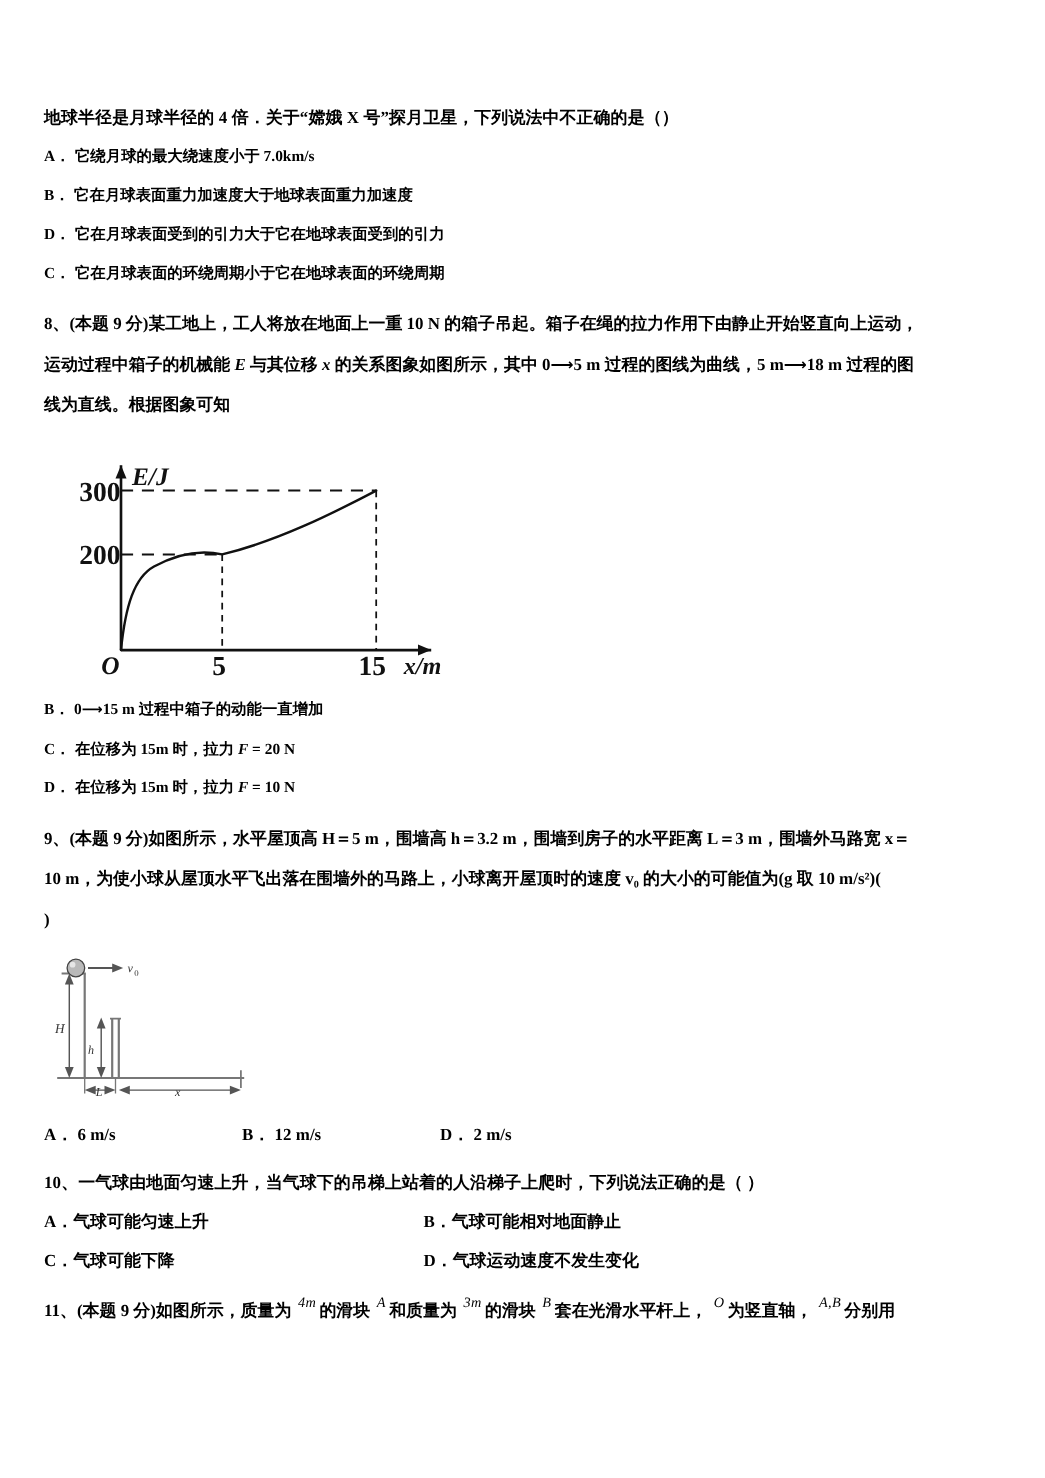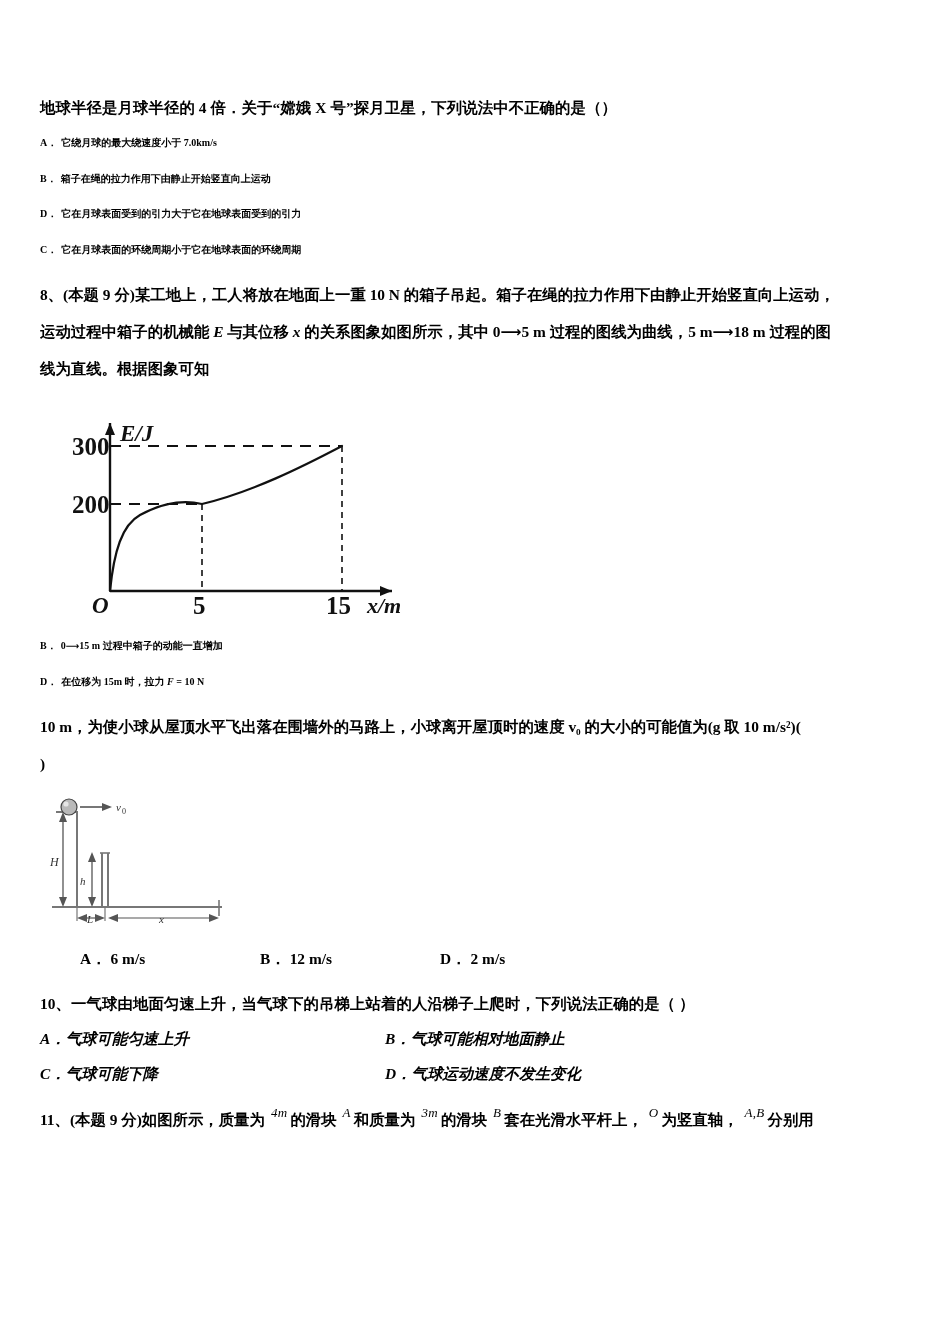--- a/index.html
+++ b/index.html
@@ -39,21 +39,21 @@
   }
   .stem {
     font-weight: bold;
     font-size: 15.4px;
     line-height: 37px;
     letter-spacing: 0.0px;
     white-space: nowrap;
   }
   .opt {
     font-weight: bold;
-    font-size: 10px;
+    font-size: 14px;
     line-height: 35.5px;
     white-space: nowrap;
   }
   .opt .lbl {
     font-family: "Liberation Serif", serif;
     font-weight: bold;
   }
   .mi {            
     font-family: "Liberation Serif", "DejaVu Serif", serif;
     font-style: italic;
@@ -70,31 +70,29 @@
     padding: 0 0px;
   }
   .sp-b { display:inline-block; width: 4px; }
 
   
   .optrow {
     display: flex;
     font-weight: bold;
     font-size: 15.4px;
     line-height: 35.5px;
-    font-style: italic;
   }
   .optrow > div:first-child { width: 345px; flex: 0 0 345px; }
 
   
   .optrow4 {
     display: flex;
     font-weight: bold;
     font-size: 15.4px;
     line-height: 35.5px;
-    margin-left: 40px;
   }
   .optrow4 > div { flex: 0 0 180px; }
 
   
   .raise {
     font-family: "Liberation Serif", "DejaVu Serif", serif;
     font-style: italic;
     font-weight: normal;
     font-size: 13px;
     position: relative;
@@ -128,21 +126,21 @@
 
 <div class="page">
 <div class="content">
 
   <div class="qline">地球半径是月球半径的 4 倍．关于“嫦娥 X 号”探月卫星，下列说法中不正确的是（）</div>
 
   <div class="opt">
     <span class="lbl">A．</span><span class="sp-b"></span><span>它绕月球的最大绕速度小于 7.0km/s</span>
   </div>
   <div class="opt">
-    <span class="lbl">B．</span><span class="sp-b"></span><span>箱子在绳的拉力作用下由静止开始竖直向上运动</span>
+    <span class="lbl">B．</span><span class="sp-b"></span><span>它在月球表面重力加速度大于地球表面重力加速度</span>
   </div>
   <div class="opt">
     <span class="lbl">D．</span><span class="sp-b"></span><span>它在月球表面受到的引力大于它在地球表面受到的引力</span>
   </div>
   <div class="opt">
     <span class="lbl">C．</span><span class="sp-b"></span><span>它在月球表面的环绕周期小于它在地球表面的环绕周期</span>
   </div>
 
   <div class="spacer-sm"></div>
 
@@ -181,25 +179,29 @@
       <text x="264" y="213" font-family="Liberation Serif, serif" font-size="25" font-weight="bold" fill="#111">15</text>
 
       <text x="305" y="212" font-family="Liberation Serif, serif" font-style="italic" font-size="22" font-weight="bold" fill="#111">x/m</text>
     </svg>
   </div>
 
   <div class="opt">
     <span class="lbl">B．</span><span class="sp-b"></span><span>0</span><span class="arrowto">⟶</span><span>15 m 过程中箱子的动能一直增加</span>
   </div>
   <div class="opt">
+    <span class="lbl">C．</span><span class="sp-b"></span><span>在位移为 15m 时，拉力 </span><span class="mi">F</span><span> = 20 N</span>
+  </div>
+  <div class="opt">
     <span class="lbl">D．</span><span class="sp-b"></span><span>在位移为 15m 时，拉力 </span><span class="mi">F</span><span> = 10 N</span>
   </div>
 
   <div class="spacer-sm"></div>
 
+  <div class="stem"><span>9、</span><span>(本题 9 分)</span><span>如图所示，水平屋顶高 H＝5 m，围墙高 h＝3.2 m，围墙到房子的水平距离 L＝3 m，围墙外马路宽 x＝</span></div>
   <div class="stem">10 m，为使小球从屋顶水平飞出落在围墙外的马路上，小球离开屋顶时的速度 v₀ 的大小的可能值为(g 取 10 m/s²)(</div>
   <div class="stem">)</div>
 
   <div class="fig-proj">
     <svg width="230" height="145" viewBox="0 0 230 145">
 
       <line x1="8" y1="117" x2="178" y2="117" stroke="#777" stroke-width="2"></line>
 
       <line x1="12" y1="22" x2="34" y2="22" stroke="#777" stroke-width="2"></line>
 

